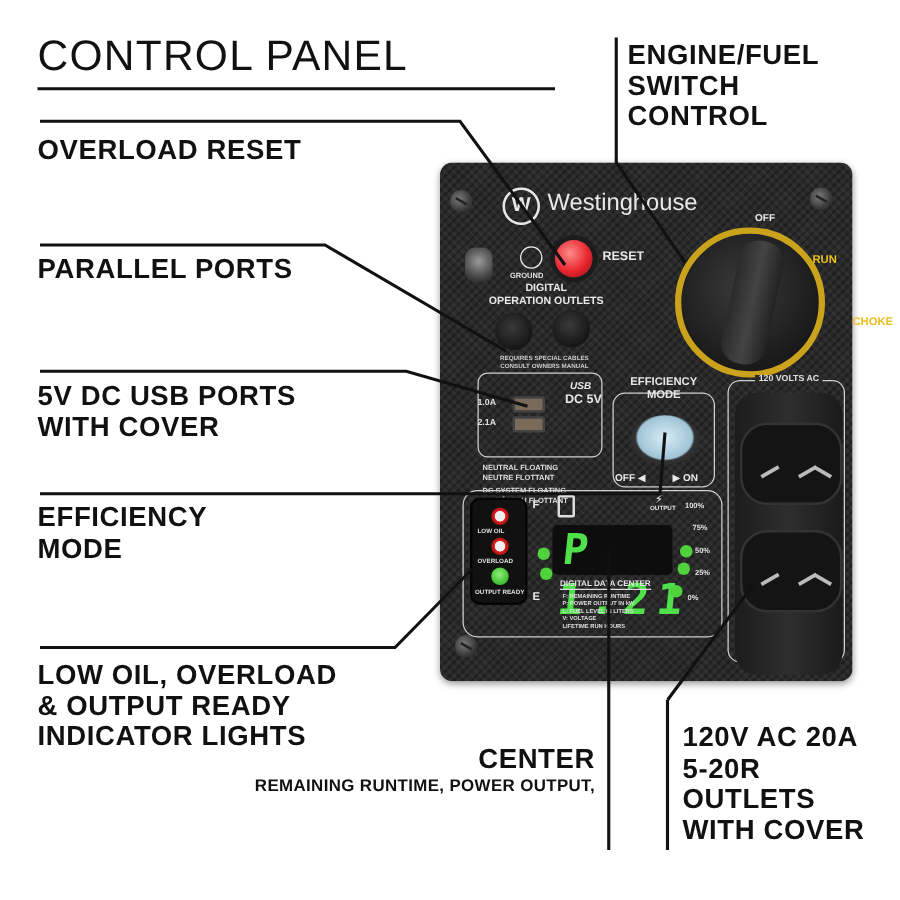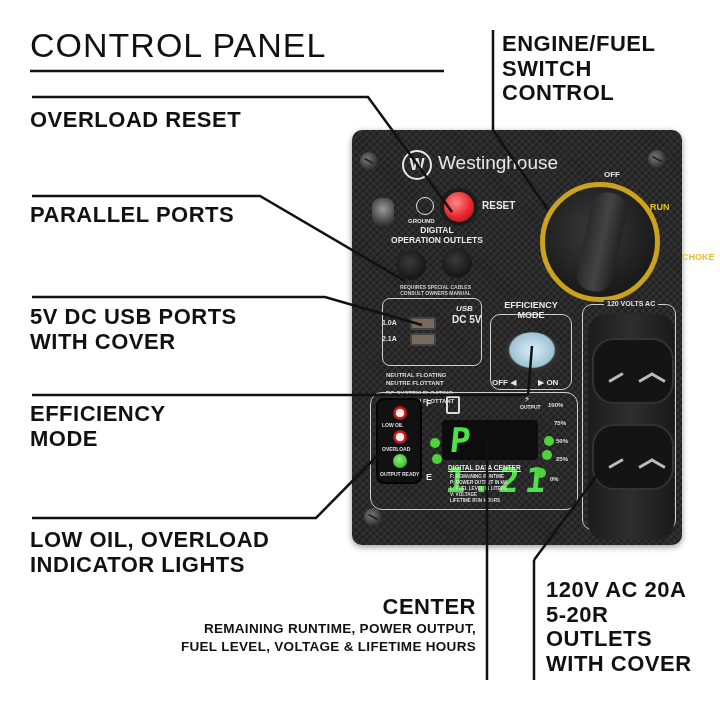--- a/index.html
+++ b/index.html
@@ -71,35 +71,35 @@
 <div class="lbl big" style="left:30px; top:305px;">
   <div>5V DC USB PORTS</div>
   <div>WITH COVER</div>
 </div>
 <div class="lbl big" style="left:30px; top:402px;">
   <div>EFFICIENCY</div>
   <div>MODE</div>
 </div>
 <div class="lbl big" style="left:30px; top:528px;">
   <div>LOW OIL, OVERLOAD</div>
+  <div>&amp; OUTPUT READY</div>
   <div>INDICATOR LIGHTS</div>
 </div>
 
 <div class="lbl big" style="left:502px; top:32px;">
   <div>ENGINE/FUEL</div>
   <div>SWITCH</div>
   <div>CONTROL</div>
 </div>
 
 <div class="lbl big" style="left:300px; top:595px; width:176px; text-align:right;">
   <div>CENTER</div>
 </div>
 <div class="lbl sub" style="left:150px; top:620px; width:326px; text-align:right;">
   <div>REMAINING RUNTIME, POWER OUTPUT,</div>
-  <div>FUEL LEVEL, VOLTAGE &amp; LIFETIME HOURS</div>
 </div>
 
 <div class="lbl big" style="left:546px; top:578px;">
   <div>120V AC 20A</div>
   <div>5-20R</div>
   <div>OUTLETS</div>
   <div>WITH COVER</div>
 </div>
 
 <div class="panel">

